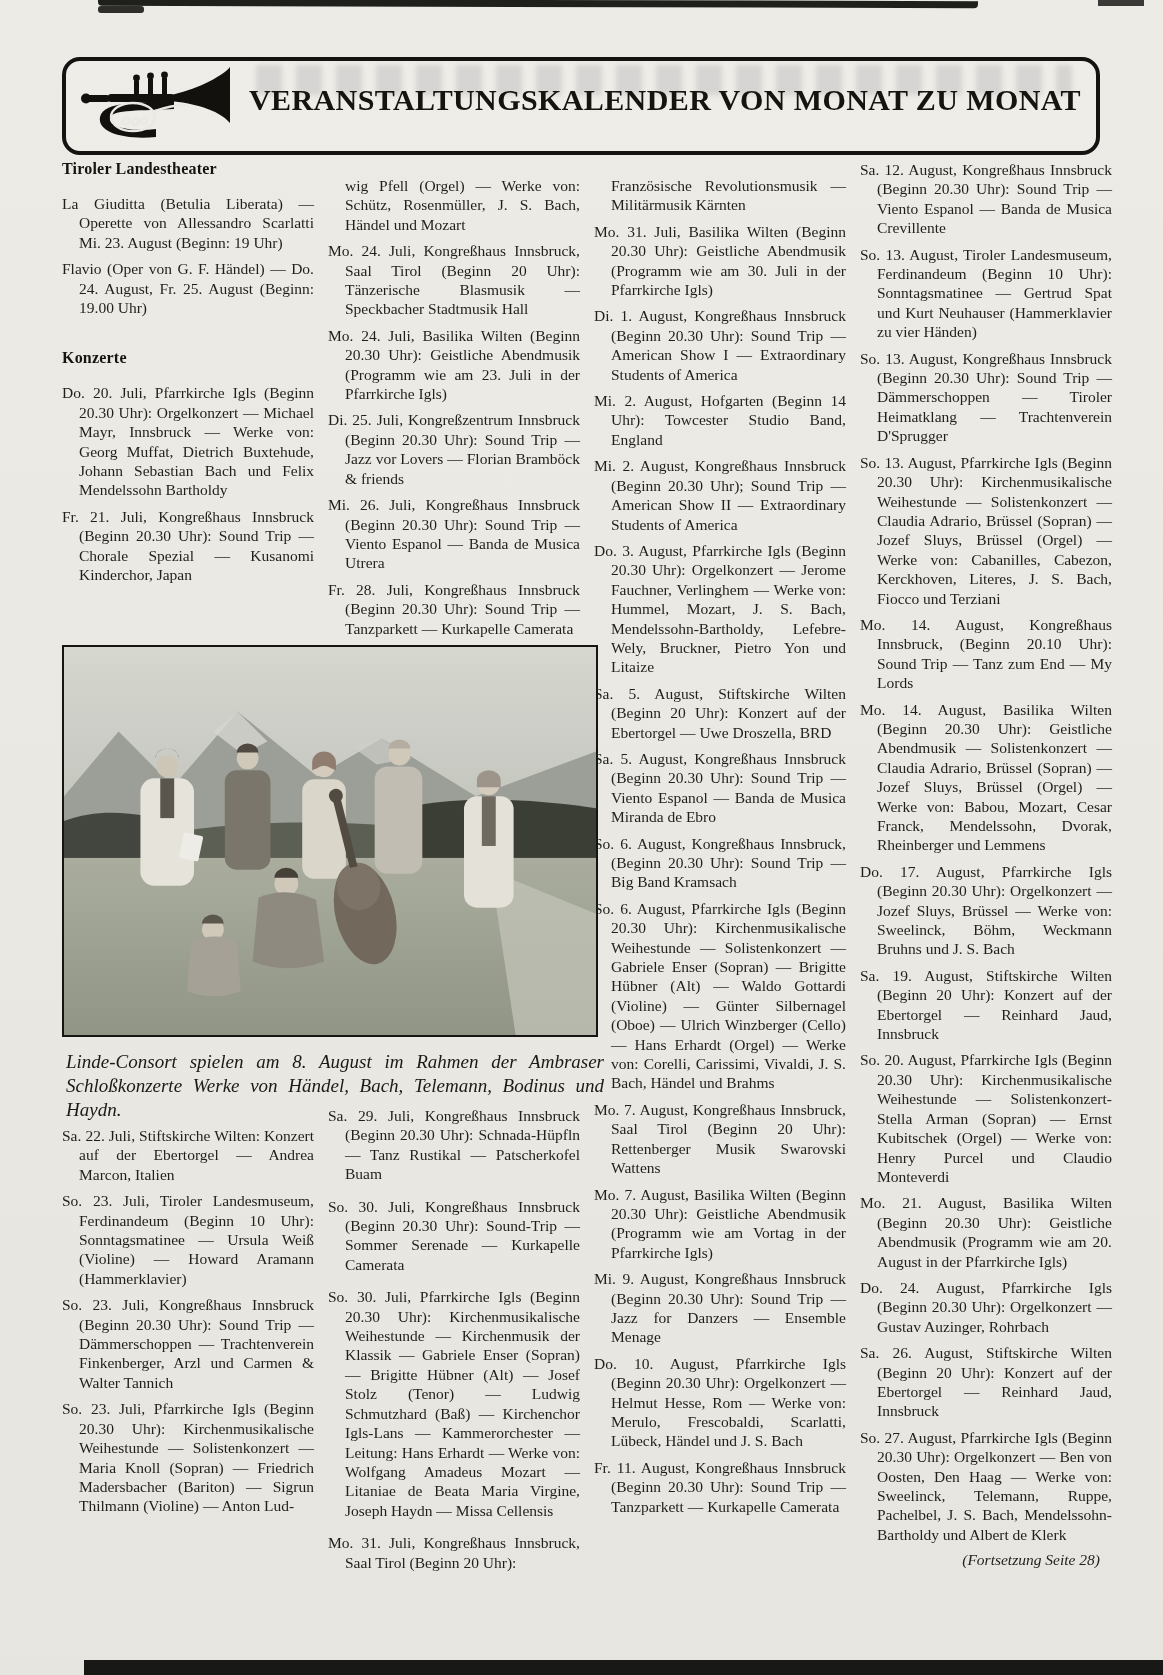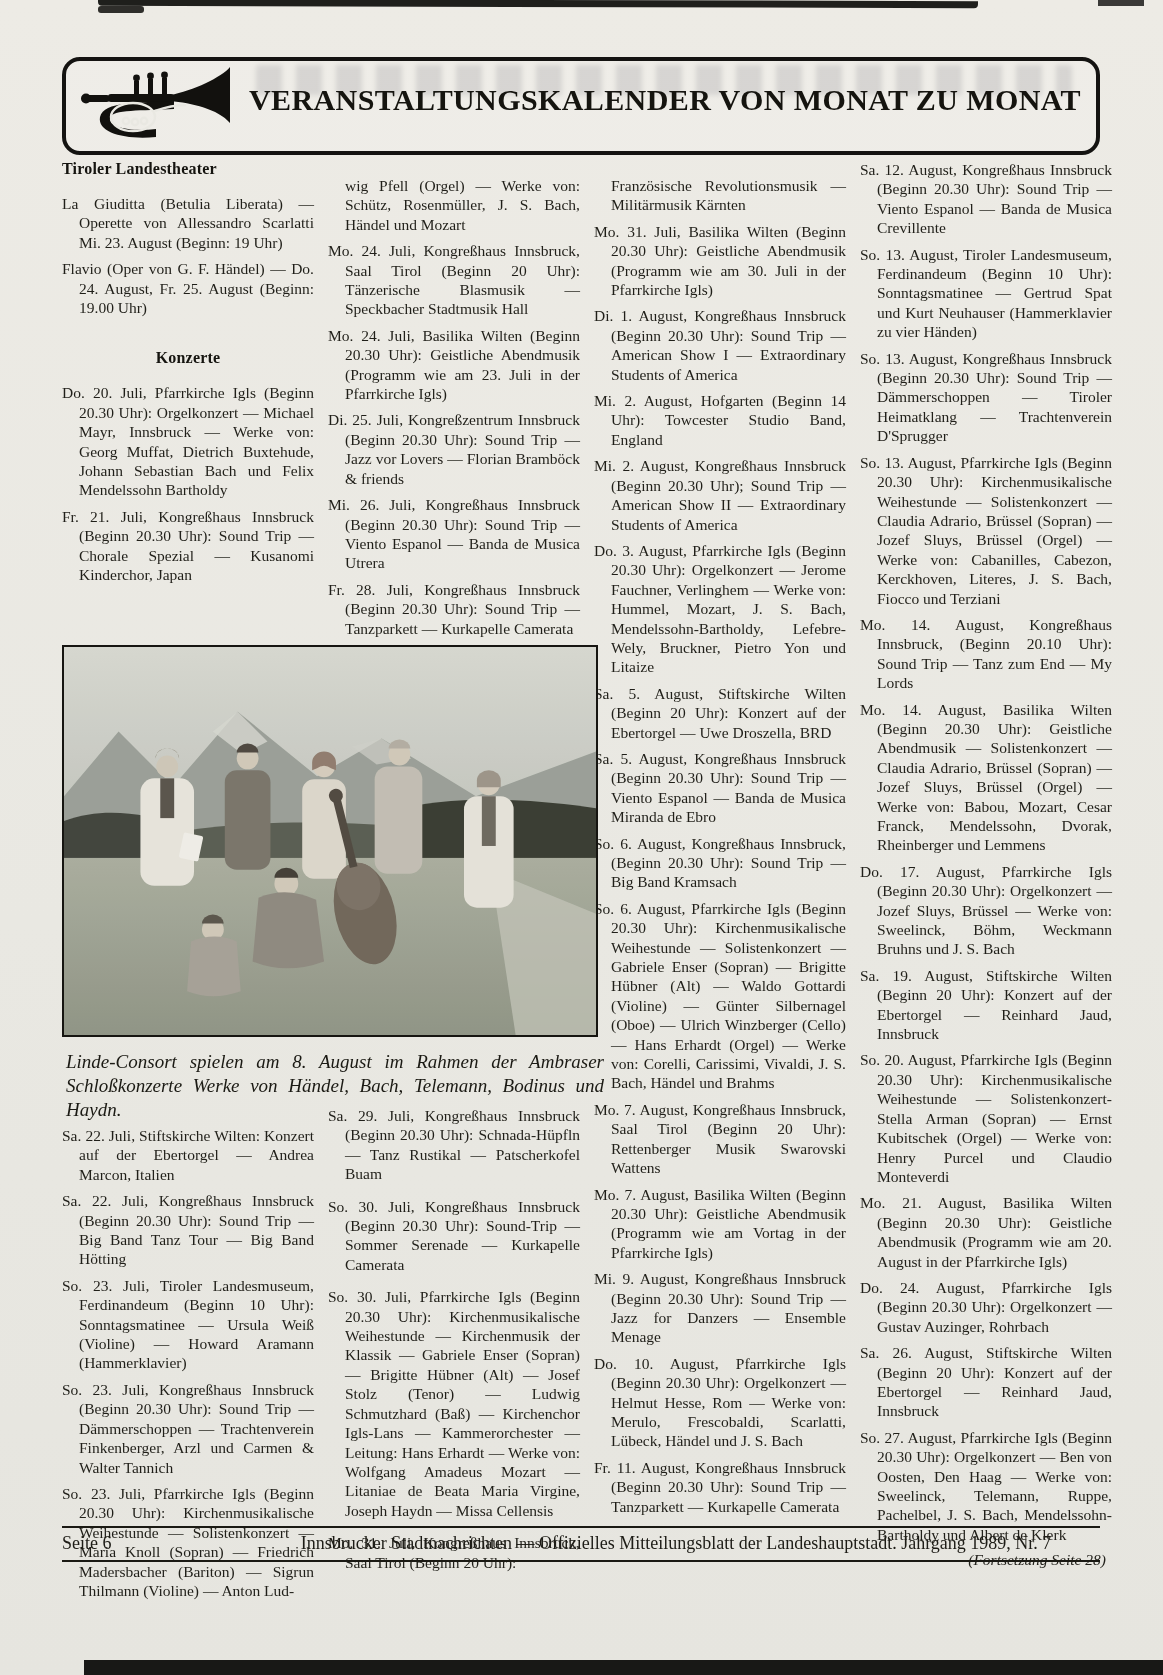--- a/index.html
+++ b/index.html
@@ -38,29 +38,29 @@
   .col{position:absolute;width:252px;}
   .col1-top{left:62px;top:160px;height:480px;}
   .col2-top{left:328px;top:160px;height:480px;}
   .col3{left:594px;top:160px;height:1360px;}
   .col4{left:860px;top:160px;height:1360px;}
   .col1-bottom{left:62px;top:1126px;height:404px;}
   .col2-bottom{left:328px;top:1106px;height:404px;}
   .section-heading{
     font-size:16px;font-weight:bold;margin:0 0 16px 0;color:#15140f;letter-spacing:.2px;
   }
-  .section-heading.mt{margin-top:32px;text-align:center;}
+  .section-heading.mt{margin-top:32px;}
   .entry{
     font-size:15.5px;line-height:19.4px;text-align:justify;
     margin:0 0 7px 0;padding-left:17px;text-indent:-17px;color:#201f19;
   }
   .entry.cont{text-indent:0;margin-top:16px;}
   .col2-bottom .entry{margin-bottom:13px;}
   .cont-note{
-    font-size:15.5px;font-style:italic;text-align:right;margin:4px 6px 0 0;color:#201f19;
+    font-size:15.5px;font-style:italic;text-align:right;margin:4px 12px 0 0;color:#201f19;
   }
   
   .photo{
     position:absolute;left:62px;top:645px;width:536px;height:392px;margin:0;
     border:2px solid #161511;box-sizing:border-box;background:#c9cbc5;overflow:hidden;
   }
   .photo svg{display:block;width:100%;height:100%;}
   .caption{
     position:absolute;left:62px;top:1046px;width:538px;margin:4px;
     font-size:19px;line-height:24px;font-style:italic;text-align:justify;color:#1b1a14;
@@ -242,34 +242,29 @@
         <path d="M128,296 q24,-10 46,0 l4,50 q-28,10 -54,0 Z" fill="#a5a198"></path>
       </g>
       <rect x="0" y="0" width="536" height="390" fill="#b9b28e" opacity="0.06"></rect>
     </svg>
   </figure>
   <figcaption class="caption">Linde-Consort spielen am 8. August im Rahmen der Ambraser Schloßkonzerte Werke von Händel, Bach, Telemann, Bodinus und Haydn.</figcaption>
 
   <section class="col col1-bottom">
     <div>
         <p class="entry">Sa. 22. Juli, Stiftskirche Wilten: Konzert auf der Ebertorgel — Andrea Marcon, Italien</p>
-        <p class="entry">Sa. 22. Juli, Kongreßhaus Innsbruck (Beginn 20.30 Uhr): Sound Trip — Big Band Tanz Tour — Big Band Hötting</p>
         <p class="entry">So. 23. Juli, Tiroler Landesmuseum, Ferdinandeum (Beginn 10 Uhr): Sonntagsmatinee — Ursula Weiß (Violine) — Howard Aramann (Hammerklavier)</p>
         <p class="entry">So. 23. Juli, Kongreßhaus Innsbruck (Beginn 20.30 Uhr): Sound Trip — Dämmerschoppen — Trachtenverein Finkenberger, Arzl und Carmen &amp; Walter Tannich</p>
         <p class="entry">So. 23. Juli, Pfarrkirche Igls (Beginn 20.30 Uhr): Kirchenmusikalische Weihestunde — Solistenkonzert — Maria Knoll (Sopran) — Friedrich Madersbacher (Bariton) — Sigrun Thilmann (Violine) — Anton Lud-</p>
       </div>
   </section>
 
   <section class="col col2-bottom">
     <div>
         <p class="entry">Sa. 29. Juli, Kongreßhaus Innsbruck (Beginn 20.30 Uhr): Schnada-Hüpfln — Tanz Rustikal — Patscherkofel Buam</p>
         <p class="entry">So. 30. Juli, Kongreßhaus Innsbruck (Beginn 20.30 Uhr): Sound-Trip — Sommer Serenade — Kurkapelle Camerata</p>
         <p class="entry">So. 30. Juli, Pfarrkirche Igls (Beginn 20.30 Uhr): Kirchenmusikalische Weihestunde — Kirchenmusik der Klassik — Gabriele Enser (Sopran) — Brigitte Hübner (Alt) — Josef Stolz (Tenor) — Ludwig Schmutzhard (Baß) — Kirchenchor Igls-Lans — Kammerorchester — Leitung: Hans Erhardt — Werke von: Wolfgang Amadeus Mozart — Litaniae de Beata Maria Virgine, Joseph Haydn — Missa Cellensis</p>
         <p class="entry">Mo. 31. Juli, Kongreßhaus Innsbruck, Saal Tirol (Beginn 20 Uhr):</p>
       </div>
   </section>
 
-  <footer class="footer">
-    <span class="page-num">Seite 6</span>
-    <span class="imprint">Innsbrucker Stadtnachrichten — Offizielles Mitteilungsblatt der Landeshauptstadt. Jahrgang 1989, Nr. 7</span>
-  </footer>
 
 </div>
 
 </body></html>

